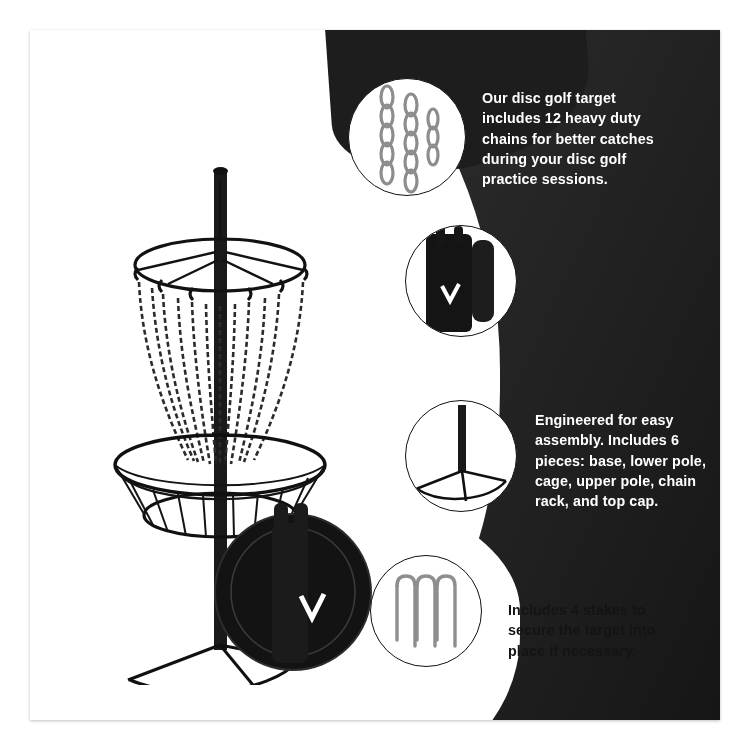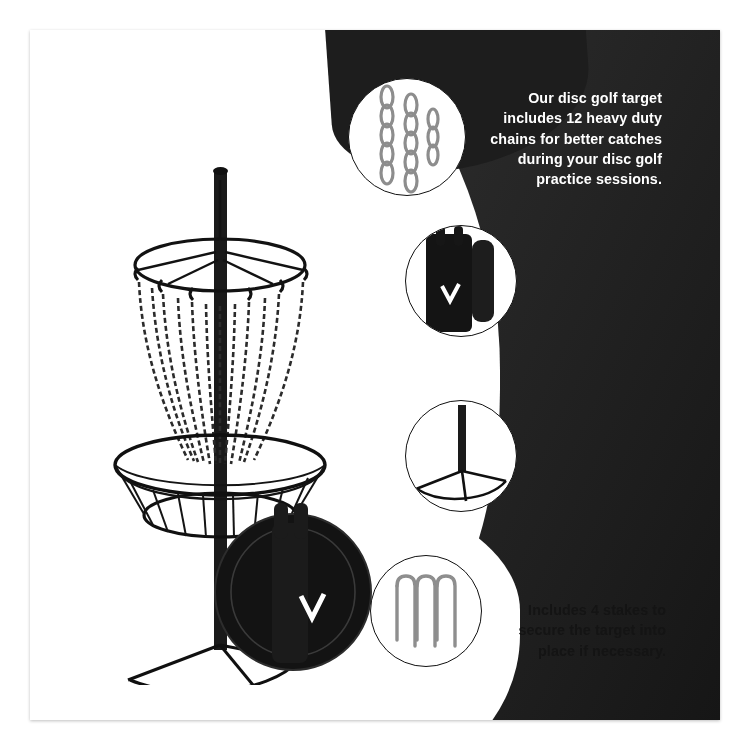--- a/index.html
+++ b/index.html
@@ -77,21 +77,20 @@
   .bubble svg { display: block; }
 
   
   .callout-text {
     position: absolute;
     font-family: "Liberation Sans", sans-serif;
     font-weight: bold;
     font-size: 14.3px;
     line-height: 1.42;
     letter-spacing: 0.1px;
-    text-align: right;
   }
   .callout-text.on-dark { color: #ffffff; }
   .callout-text.on-light { color: #141414; }
 
   
   #product {
     position: absolute;
     left: 38px;
     top: 110px;
     width: 330px;
@@ -224,29 +223,30 @@
       <svg width="112" height="112" viewBox="0 0 112 112">
         <rect x="52" y="4" width="8" height="66" fill="#1a1a1a"></rect>
         <g stroke="#101010" stroke-width="2.6" fill="none">
           <path d="M56 70 L 10 88"></path>
           <path d="M56 70 L 60 100"></path>
           <path d="M56 70 L 100 80"></path>
           <path d="M11 88 C 36 104, 82 100, 100 80"></path>
         </g>
       </svg>
     </div>
+    <div class="callout-text on-dark" style="left:505px; top:380px; width:180px;">Engineered for easy assembly. Includes 6 pieces: base, lower pole, cage, upper pole, chain rack, and top cap.</div>
 
     <div class="bubble" style="left:340px; top:525px; width:112px; height:112px;">
       <svg width="112" height="112" viewBox="0 0 112 112">
         <g stroke="#8e8e8e" stroke-width="3.4" fill="none" stroke-linecap="round">
           <path d="M26 30 q0 -10 9 -10 q9 0 9 10 L 44 90"></path>
           <path d="M26 30 L 26 84"></path>
           <path d="M46 30 q0 -10 9 -10 q9 0 9 10 L 64 90"></path>
           <path d="M46 30 L 46 84"></path>
           <path d="M66 30 q0 -10 9 -10 q9 0 9 10 L 84 90"></path>
           <path d="M66 30 L 66 84"></path>
         </g>
       </svg>
     </div>
-    <div class="callout-text on-light" style="left:456px; top:570px; width:180px;">Includes 4 stakes to secure the target into place if necessary.</div>
+    <div class="callout-text on-light" style="left:478px; top:570px; width:180px;">Includes 4 stakes to secure the target into place if necessary.</div>
 
   </div>
 </div>
 
 </body></html>

